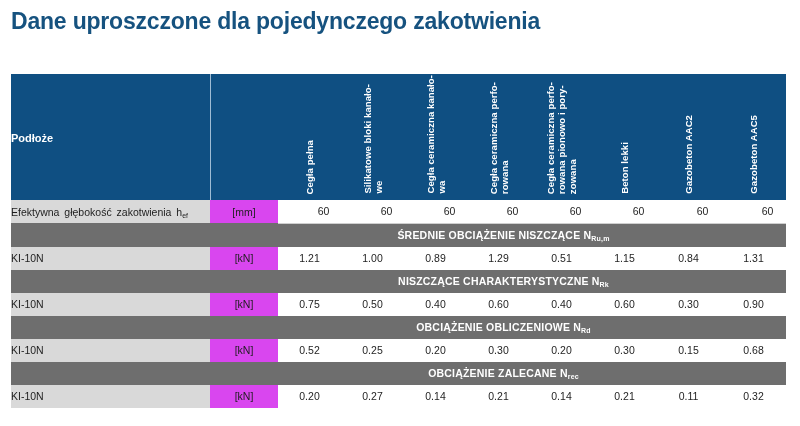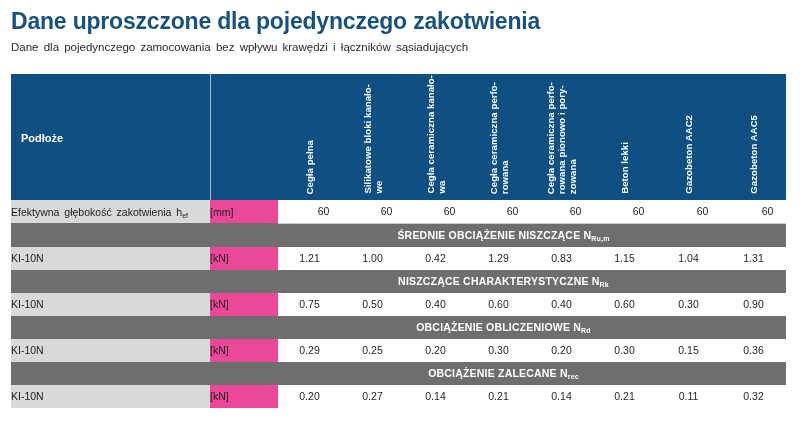--- a/index.html
+++ b/index.html
@@ -62,21 +62,20 @@
     background: #0f4f82;
     color: #ffffff;
     height: 126px;
     vertical-align: bottom;
     border-right: 1px solid #9fbcd4;
     box-sizing: border-box;
   }
   .hdr-cell.first {
     border-right: 1px solid #9fbcd4;
     vertical-align: middle;
-    padding-left: 10px;
     text-align: left;
   }
   .hdr-cell.unit {
     border-right: 1px solid #0f4f82;
   }
   .hdr-cell.last {
     border-right: 0;
   }
   .hdr-label {
     font-size: 11px;
@@ -128,25 +127,25 @@
     font-size: 10.5px;
     height: 23px;
     padding-left: 10px;
     text-align: left;
     border-right: 2px solid #ffffff;
     border-bottom: 1px solid #ffffff;
     word-spacing: 2px;
     box-sizing: border-box;
   }
   .row-unit {
-    background: #ec4899;
+    background: #d946ef;
     color: #1e1e1e;
     font-size: 10.5px;
     height: 23px;
-    text-align: left;
+    text-align: center;
     border-right: 1px solid #ffffff;
     border-bottom: 1px solid #ffffff;
     box-sizing: border-box;
   }
   .cell {
     background: #ffffff;
     color: #1e1e1e;
     font-size: 10.5px;
     height: 23px;
     text-align: center;
@@ -163,21 +162,20 @@
     font-weight: bold;
   }
   .row-label sub { font-weight: normal; font-size: 7px; }
 </style>
 </head>
 <body>
 
 <div class="page">
 
   <div class="doc-title">Dane uproszczone dla pojedynczego zakotwienia</div>
-  <div class="doc-subtitle">Dane dla pojedynczego zamocowania bez wpływu krawędzi i łączników sąsiadujących</div>
 
   <div class="table-wrap">
     <table class="data">
       <colgroup>
         <col style="width:199px">
         <col style="width:68px">
         <col style="width:63px">
         <col style="width:63px">
         <col style="width:63px">
         <col style="width:63px">
@@ -256,25 +254,25 @@
         <tr>
           <td class="band" colspan="10">
             <div class="band-inner"><span>ŚREDNIE OBCIĄŻENIE NISZCZĄCE N</span><sub>Ru,m</sub></div>
           </td>
         </tr>
         <tr>
           <td class="row-label">KI-10N</td>
           <td class="row-unit">[kN]</td>
           <td class="cell">1.21</td>
           <td class="cell">1.00</td>
-          <td class="cell">0.42</td>
+          <td class="cell">0.89</td>
           <td class="cell">1.29</td>
-          <td class="cell">0.83</td>
+          <td class="cell">0.51</td>
           <td class="cell">1.15</td>
-          <td class="cell">1.04</td>
+          <td class="cell">0.84</td>
           <td class="cell last">1.31</td>
         </tr>
 
         <tr>
           <td class="band" colspan="10">
             <div class="band-inner"><span>NISZCZĄCE CHARAKTERYSTYCZNE N</span><sub>Rk</sub></div>
           </td>
         </tr>
         <tr>
           <td class="row-label">KI-10N</td>
@@ -290,28 +288,28 @@
         </tr>
 
         <tr>
           <td class="band" colspan="10">
             <div class="band-inner"><span>OBCIĄŻENIE OBLICZENIOWE N</span><sub>Rd</sub></div>
           </td>
         </tr>
         <tr>
           <td class="row-label">KI-10N</td>
           <td class="row-unit">[kN]</td>
-          <td class="cell">0.29</td>
+          <td class="cell">0.52</td>
           <td class="cell">0.25</td>
           <td class="cell">0.20</td>
           <td class="cell">0.30</td>
           <td class="cell">0.20</td>
           <td class="cell">0.30</td>
           <td class="cell">0.15</td>
-          <td class="cell last">0.36</td>
+          <td class="cell last">0.68</td>
         </tr>
 
         <tr>
           <td class="band" colspan="10">
             <div class="band-inner"><span>OBCIĄŻENIE ZALECANE N</span><sub>rec</sub></div>
           </td>
         </tr>
         <tr>
           <td class="row-label">KI-10N</td>
           <td class="row-unit">[kN]</td>

